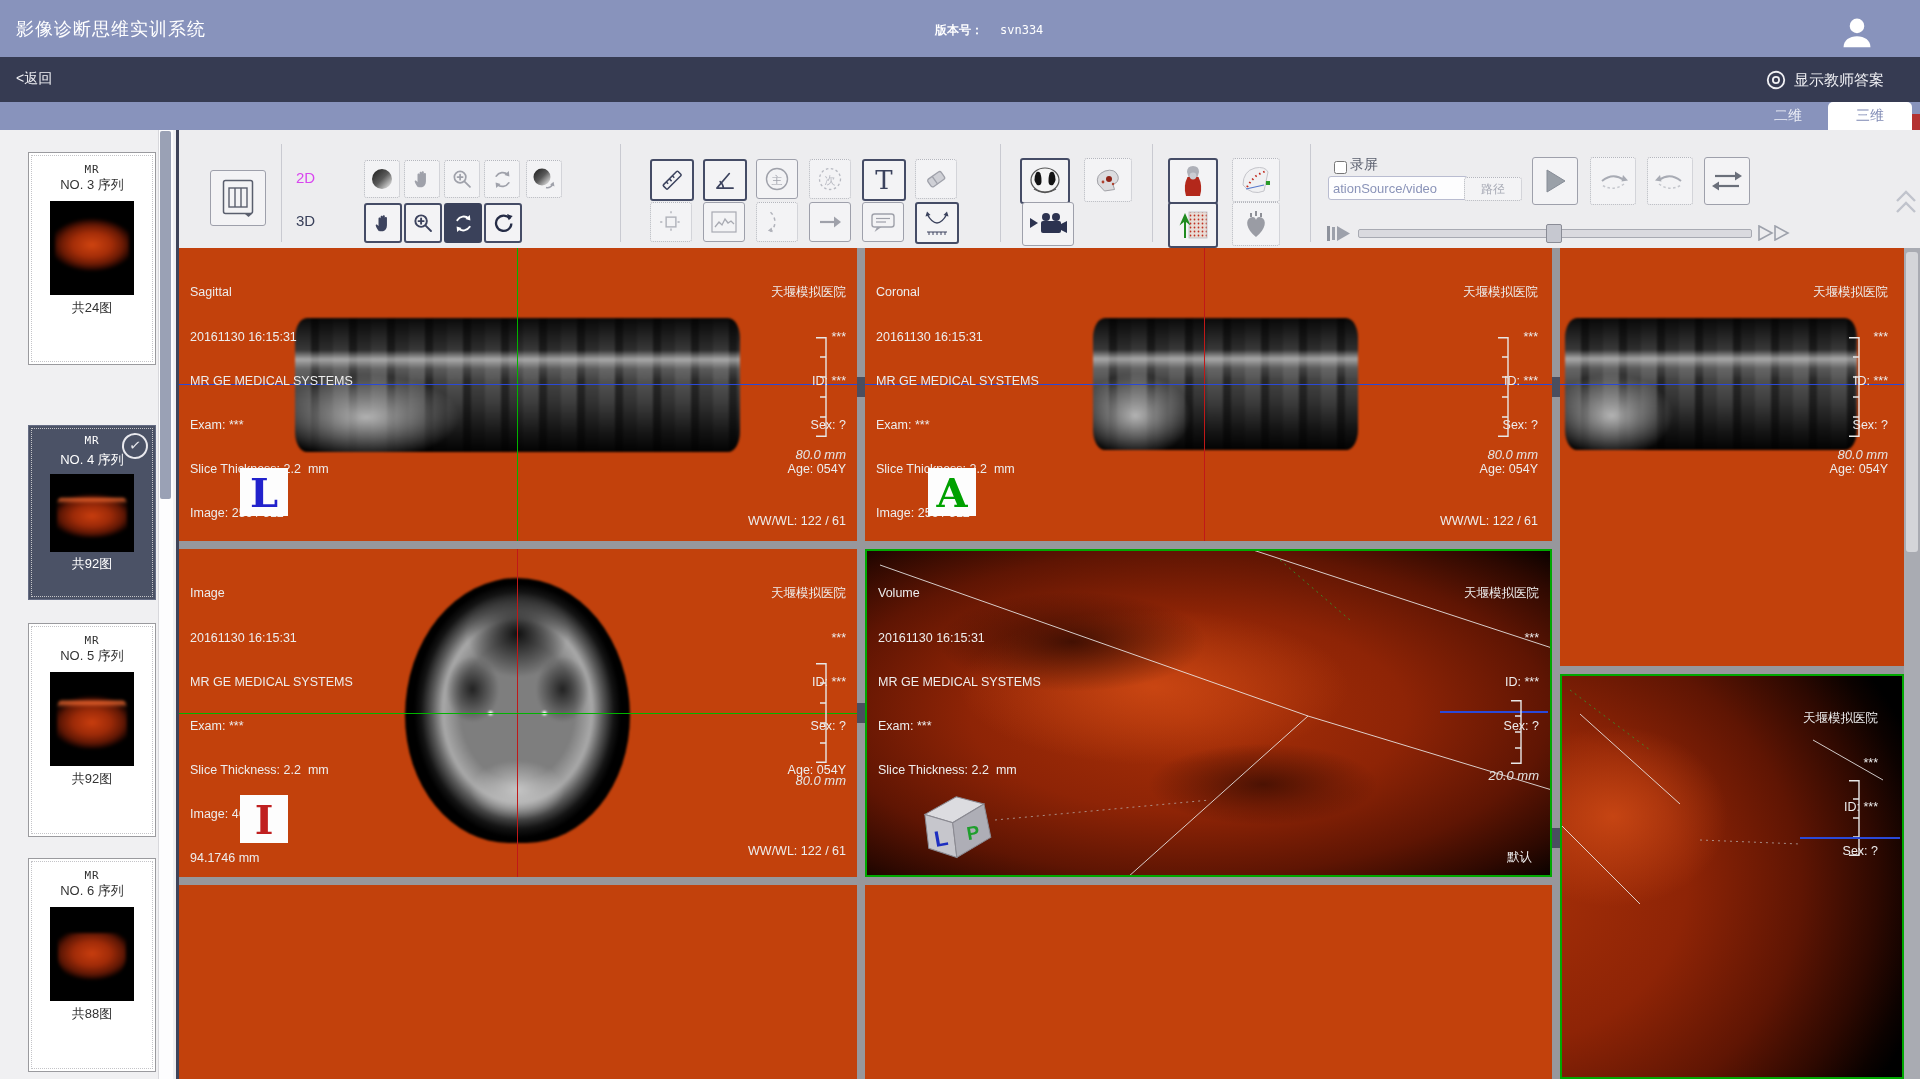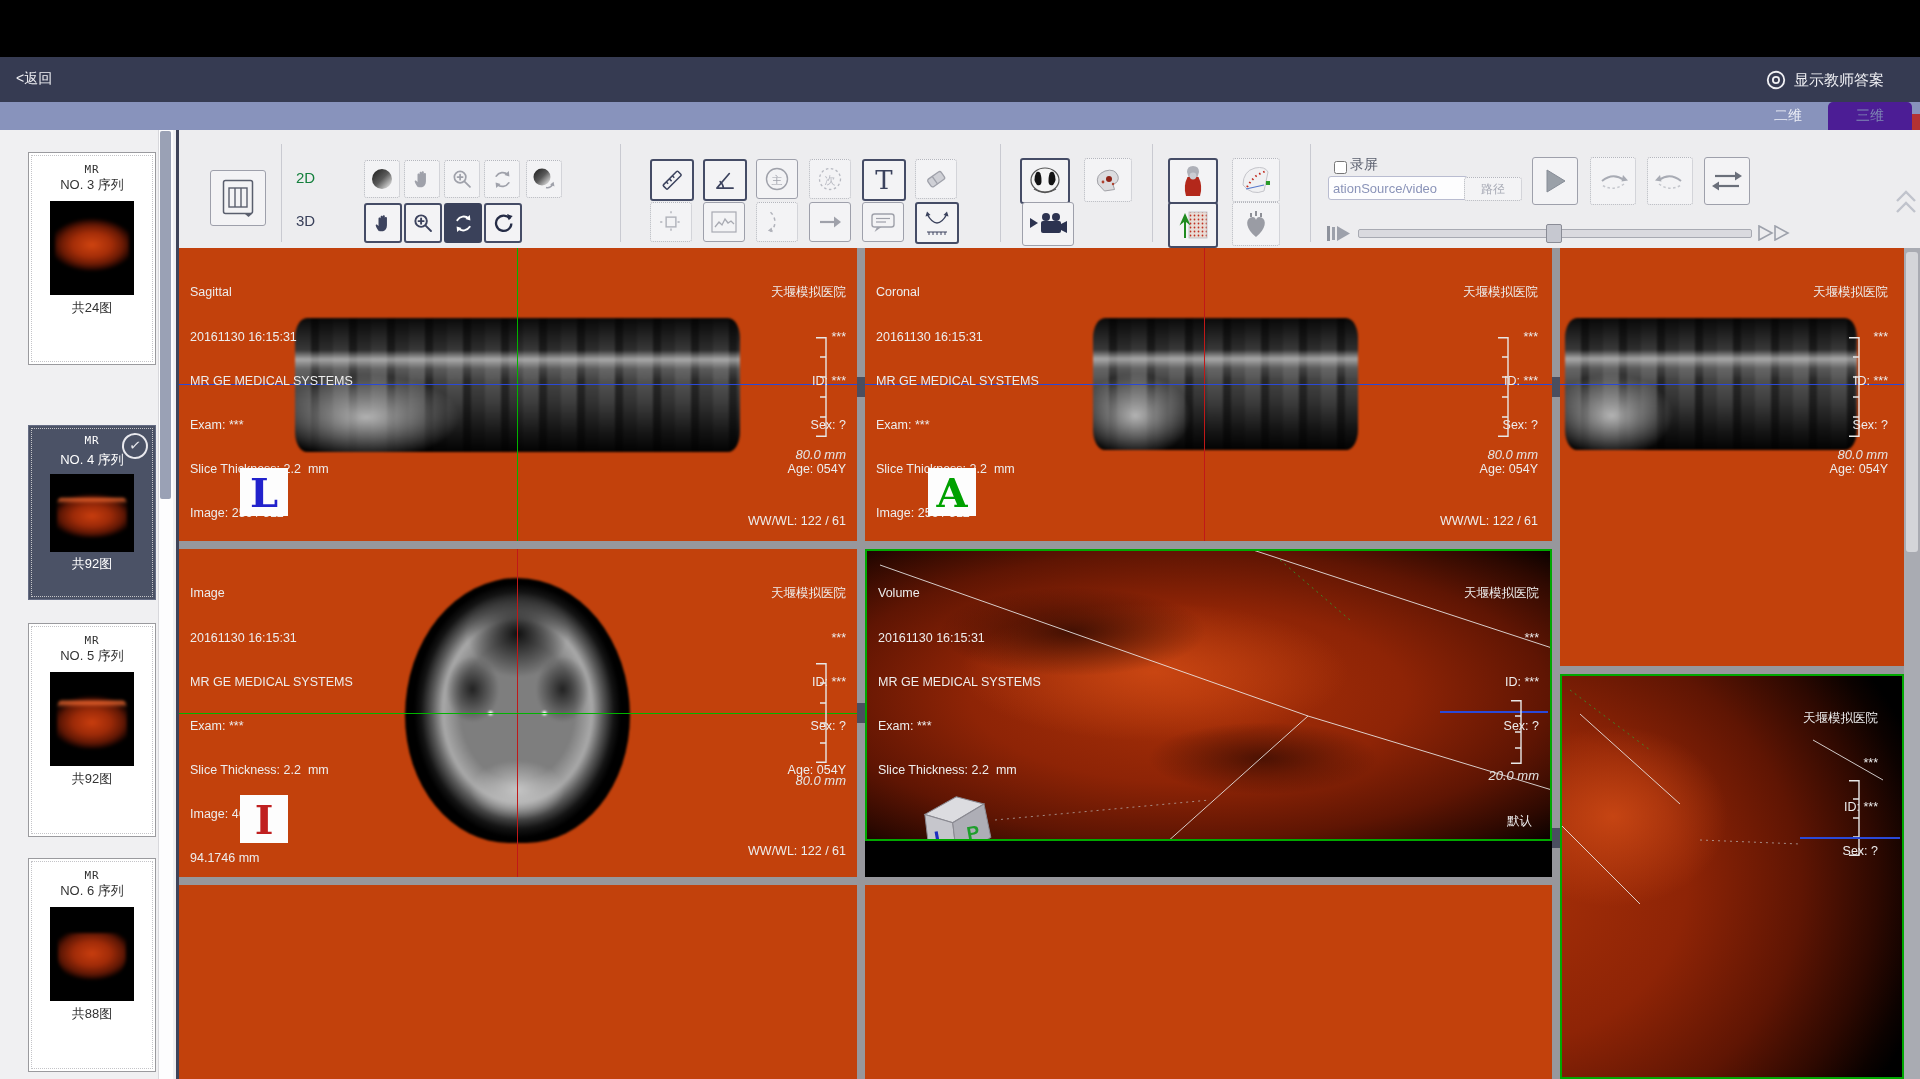--- a/index.html
+++ b/index.html
@@ -8,21 +8,21 @@
   
   .hdr{left:0;top:0;width:1920px;height:57px;background:#8893bc}
   .hdr-title{left:16px;top:17px;color:#fff;font-size:18px;letter-spacing:1px}
   .ver-label{left:935px;top:22px;color:#fff;font-size:12px;font-weight:bold}
   .ver-value{left:1000px;top:23px;color:#fff;font-size:12px;font-family:"DejaVu Sans Mono",monospace}
   .nav{left:0;top:57px;width:1920px;height:45px;background:#363b52}
   .nav-back{left:16px;top:13px;color:#f0f0f4;font-size:14px;cursor:pointer}
   .nav-show{right:36px;top:12px;color:#f0f0f4;font-size:15px;display:flex;align-items:center;gap:7px;cursor:pointer}
   .tabbar{left:0;top:102px;width:1920px;height:28px;background:#8893bc}
   .tab2d{left:1758px;top:102px;width:60px;height:28px;color:#eef0f8;font-size:14px;display:flex;align-items:center;justify-content:center}
-  .tab3d{left:1828px;top:102px;width:84px;height:28px;background:#4c1d95;border-radius:5px 5px 0 0;color:#7f8ab4;font-size:14px;display:flex;align-items:center;justify-content:center}
+  .tab3d{left:1828px;top:102px;width:84px;height:28px;background:#ffffff;border-radius:5px 5px 0 0;color:#7f8ab4;font-size:14px;display:flex;align-items:center;justify-content:center}
   .tabedge{left:1912px;top:114px;width:8px;height:16px;background:#b43232}
   
   .side{left:0;top:130px;width:176px;height:949px;background:#f0f0f2}
   .sscroll{left:158px;top:130px;width:14px;height:949px;background:#fdfdfe;border-left:1px solid #d8d8dc}
   .sthumb{left:160px;top:131px;width:11px;height:368px;background:#9aa1b5;border-radius:2px}
   .sdivider{left:176px;top:130px;width:3px;height:949px;background:#3f4459}
   .card{position:absolute;left:28px;width:126px;background:#fff;border:1px solid #9a9a9e;outline:1px dotted #c4c4c8;outline-offset:-4px;text-align:center;color:#333;cursor:pointer}
   .card.sel{background:#4b5266;color:#fff;border-color:#666d84}
   .cmod{margin-top:10px;font-size:11px;font-family:"DejaVu Sans Mono",monospace;letter-spacing:1px}
   .cname{font-size:13px}
@@ -73,20 +73,29 @@
     </linearGradient>
     <pattern id="reddots" width="4" height="4" patternUnits="userSpaceOnUse">
       <rect width="4" height="4" fill="#e9dcd6"></rect>
         <circle cx="1.5" cy="1.5" r="0.9" fill="#c03020"></circle>
     </pattern>
   </defs>
 </svg>
 
 <div id="app">
 
+  <div class="abs hdr">
+    <div class="abs hdr-title">影像诊断思维实训系统</div>
+    <div class="abs ver-label">版本号：</div>
+    <div class="abs ver-value">svn334</div>
+    <svg class="abs" style="left:1838px;top:14px" width="38" height="38" viewBox="0 0 24 24">
+      <circle cx="12" cy="7.5" r="4.6" fill="#fff"></circle>
+      <path d="M3.5 21c0-4.5 3.8-7 8.5-7s8.5 2.5 8.5 7z" fill="#fff"></path>
+    </svg>
+  </div>
 
   <div class="abs nav">
     <div class="abs nav-back">&lt;返回</div>
     <div class="abs nav-show">
       <svg width="22" height="22" viewBox="0 0 24 24">
         <circle cx="12" cy="12" r="9" fill="none" stroke="#f0f0f4" stroke-width="2"></circle>
         <circle cx="12" cy="12" r="3.4" fill="none" stroke="#f0f0f4" stroke-width="2"></circle>
       </svg>
       <span>显示教师答案</span>
     </div>
@@ -146,21 +155,21 @@
       <rect x="1.5" y="1.5" width="29" height="33" rx="2" fill="none" stroke="#5a5f6e" stroke-width="1.5"></rect>
       <rect x="7" y="9" width="18" height="19" fill="none" stroke="#5a5f6e" stroke-width="1.4"></rect>
       <line x1="13" y1="9" x2="13" y2="28" stroke="#5a5f6e" stroke-width="1.4"></line>
       <line x1="19" y1="9" x2="19" y2="28" stroke="#5a5f6e" stroke-width="1.4"></line>
       <polygon points="23,35 30,35 26.5,38" fill="#5a5f6e"></polygon>
     </svg>
   </div>
 
   <div class="gdiv" style="left:281px"></div>
 
-  <div class="modelabel" style="left:296px;top:169px;color:#15803d">2D</div>
+  <div class="modelabel" style="left:296px;top:169px;color:#d946ef">2D</div>
   <div class="modelabel" style="left:296px;top:212px;color:#39405a">3D</div>
 
   <div class="btn" style="left:364px;top:160px;width:34px;height:36px">
     <svg width="24" height="24" viewBox="0 0 24 24">
         <circle cx="12" cy="12" r="10" fill="url(#gbw)"></circle>
       </svg>
   </div>
   <div class="btn" style="left:404px;top:160px;width:34px;height:36px">
     <svg width="22" height="22" viewBox="0 0 24 24">
         <path d="M8.2 21.5C6.4 20 5 17.4 4.1 15c-.3-.9.9-1.7 1.6-1l1.4 1.4V7.1c0-.65.5-1.15 1.15-1.15s1.15.5 1.15 1.15V5.3c0-.65.5-1.15 1.15-1.15s1.15.5 1.15 1.15v-.5c0-.65.5-1.15 1.15-1.15s1.15.5 1.15 1.15v1.7c0-.65.5-1.15 1.15-1.15s1.15.5 1.15 1.15v8c0 3.4-1.8 5.9-4.3 6.4-1.5.3-3 .2-4.3-.4z" fill="#9fa1aa"></path>
@@ -535,21 +544,21 @@
       <g stroke="#e8e8e8" stroke-width="1.4">
           <path d="M11 0v100"></path>
           <path d="M1 0.7h10M5 20h6M5 40h6M5 60h6M5 80h6M1 99.3h10"></path>
         </g>
     </svg>
     <div class="scl" style="right:11px;top:224px">80.0 mm</div>
     <div class="vtext vpr" style="right:11px;bottom:18px">WW/WL: 122 / 61</div>
     <div class="marker" style="left:61px;top:246px;color:#c02020">I</div>
   </div>
 
-  <div class="panel" style="left:865px;top:549px;width:687px;height:292px">
+  <div class="panel" style="left:865px;top:549px;width:687px;height:328px">
     <div class="volred" style="left:2px;top:2px;right:2px;bottom:2px"></div>
     <svg class="abs" style="left:0;top:0" width="687" height="328">
       <g stroke="#ececec" stroke-width="1" opacity="0.85" fill="none">
         <path d="M15 16 L443 167 L263 328 M443 167 L687 241 M385 0 L687 99"></path>
       </g>
       <path d="M130 271 L345 251" stroke="#bbbbbb" stroke-dasharray="2 4" opacity="0.7" fill="none"></path>
       <path d="M415 11 L485 71" stroke="#2d9e2d" stroke-dasharray="2 4" opacity="0.85" fill="none"></path>
     </svg>
     <div class="xline" style="left:575px;top:162px;width:108px;height:2px;background:#2a49d8"></div>
     <div class="vtext" style="left:13px;top:8px">

